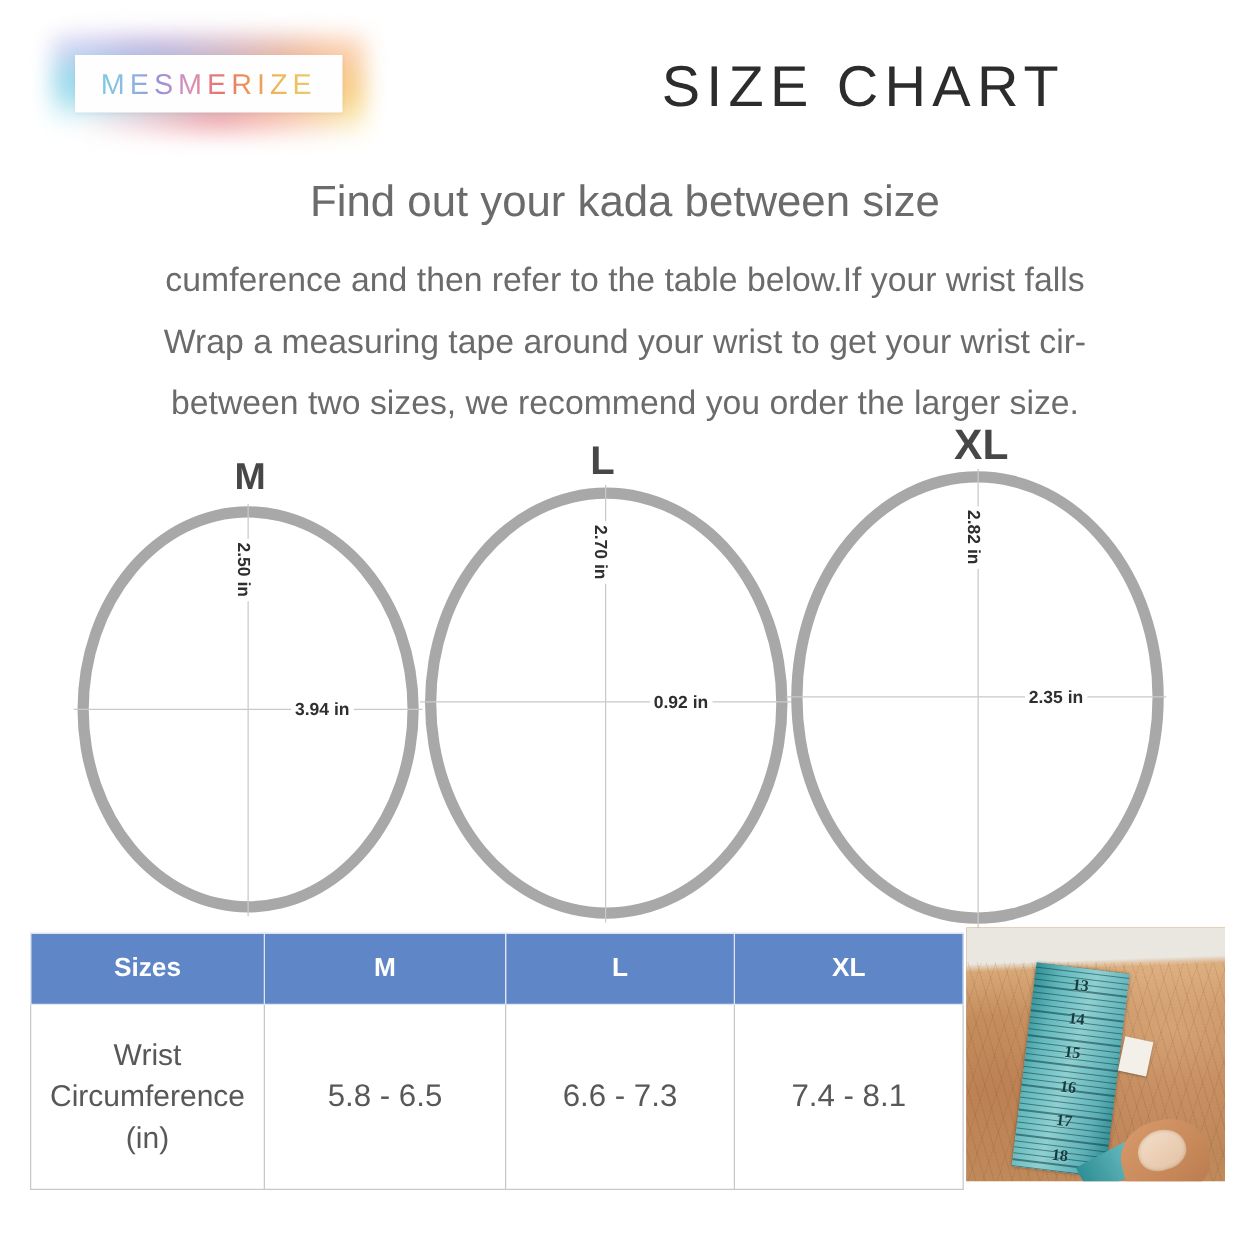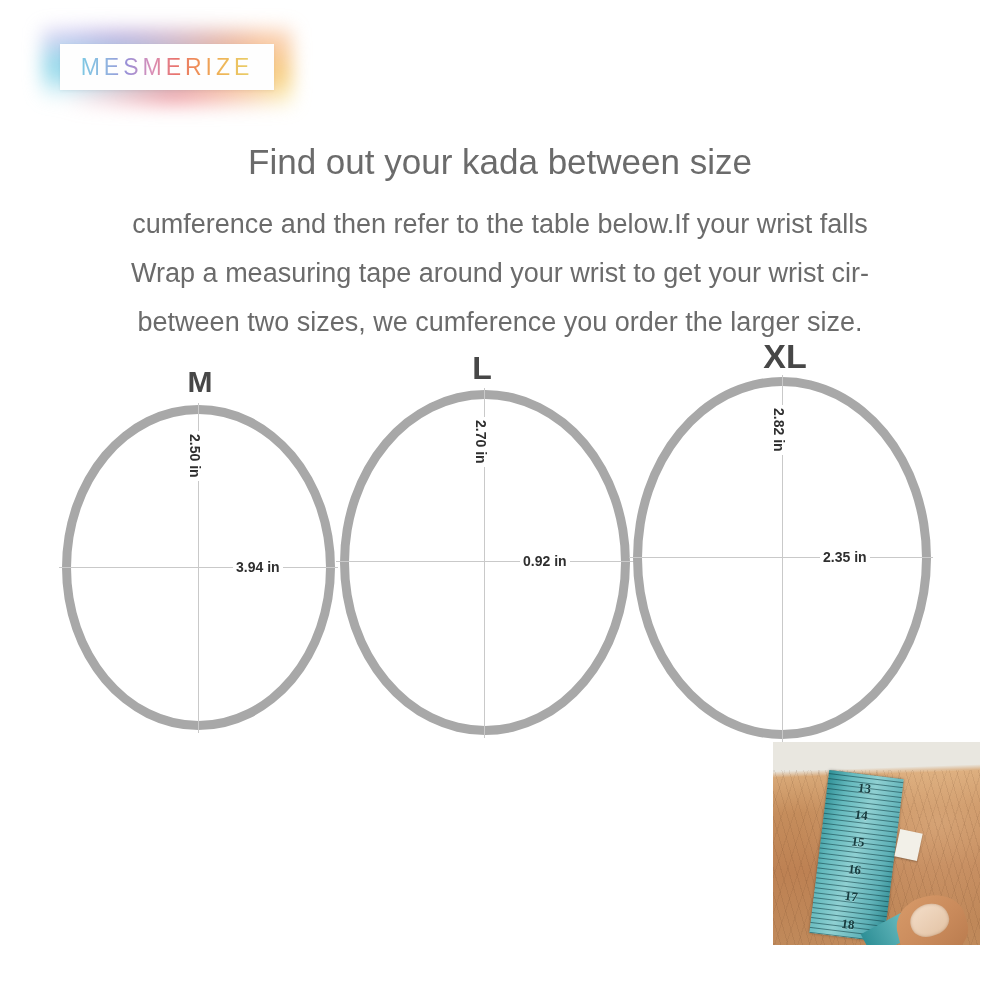--- a/index.html
+++ b/index.html
@@ -188,27 +188,28 @@
 
 <div class="stage">
 
   <div class="logo-wrap">
     <div class="logo-glow"></div>
     <div class="logo-box">
       <div class="logo-text">MESMERIZE</div>
     </div>
   </div>
 
+  <div class="size-chart-title">SIZE CHART</div>
 
   <div class="heading">Find out your kada between size</div>
 
   <div class="para">
     <div>cumference and then refer to the table below.If your wrist falls</div>
     <div>Wrap a measuring tape around your wrist to get your wrist cir-</div>
-    <div>between two sizes, we cumference you order the larger size.</div>
+    <div>between two sizes, we recommend you order the larger size.</div>
   </div>
 
   <div class="ovals">
 
     <div class="oval-grp" style="left:55px;top:0;width:290px;height:400px;">
       <div class="oval-label" style="left:0;top:20px;width:290px;font-size:30px;">M</div>
       <div class="oval-ring" style="left:7px;top:60px;width:273px;height:325px;"></div>
       <div class="axis-v" style="left:143px;top:58px;height:330px;"></div>
       <div class="axis-h" style="left:4px;top:222px;width:279px;"></div>
       <div class="dim dim-v" style="left:149px;top:86px;">2.50 in</div>
@@ -228,20 +229,42 @@
       <div class="oval-label" style="left:0;top:-8px;width:320px;font-size:34px;">XL</div>
       <div class="oval-ring" style="left:8px;top:32px;width:298px;height:362px;"></div>
       <div class="axis-v" style="left:157px;top:30px;height:368px;"></div>
       <div class="axis-h" style="left:4px;top:212px;width:304px;"></div>
       <div class="dim dim-v" style="left:163px;top:60px;">2.82 in</div>
       <div class="dim" style="left:195px;top:203px;">2.35 in</div>
     </div>
 
   </div>
 
+  <table class="tbl">
+    <thead>
+      <tr>
+        <th class="col-first">Sizes</th>
+        <th class="col-m">M</th>
+        <th class="col-l">L</th>
+        <th class="col-xl">XL</th>
+      </tr>
+    </thead>
+    <tbody>
+      <tr>
+        <td>
+          <div>Wrist</div>
+          <div>Circumference</div>
+          <div>(in)</div>
+        </td>
+        <td>5.8 - 6.5</td>
+        <td>6.6 - 7.3</td>
+        <td>7.4 - 8.1</td>
+      </tr>
+    </tbody>
+  </table>
 
   <div class="photo">
     <div class="ph-bg"></div>
     <div class="ph-skin-tex"></div>
     <div class="tape">
       <div class="tape-nums">
         <span>13</span>
         <span>14</span>
         <span>15</span>
         <span>16</span>

